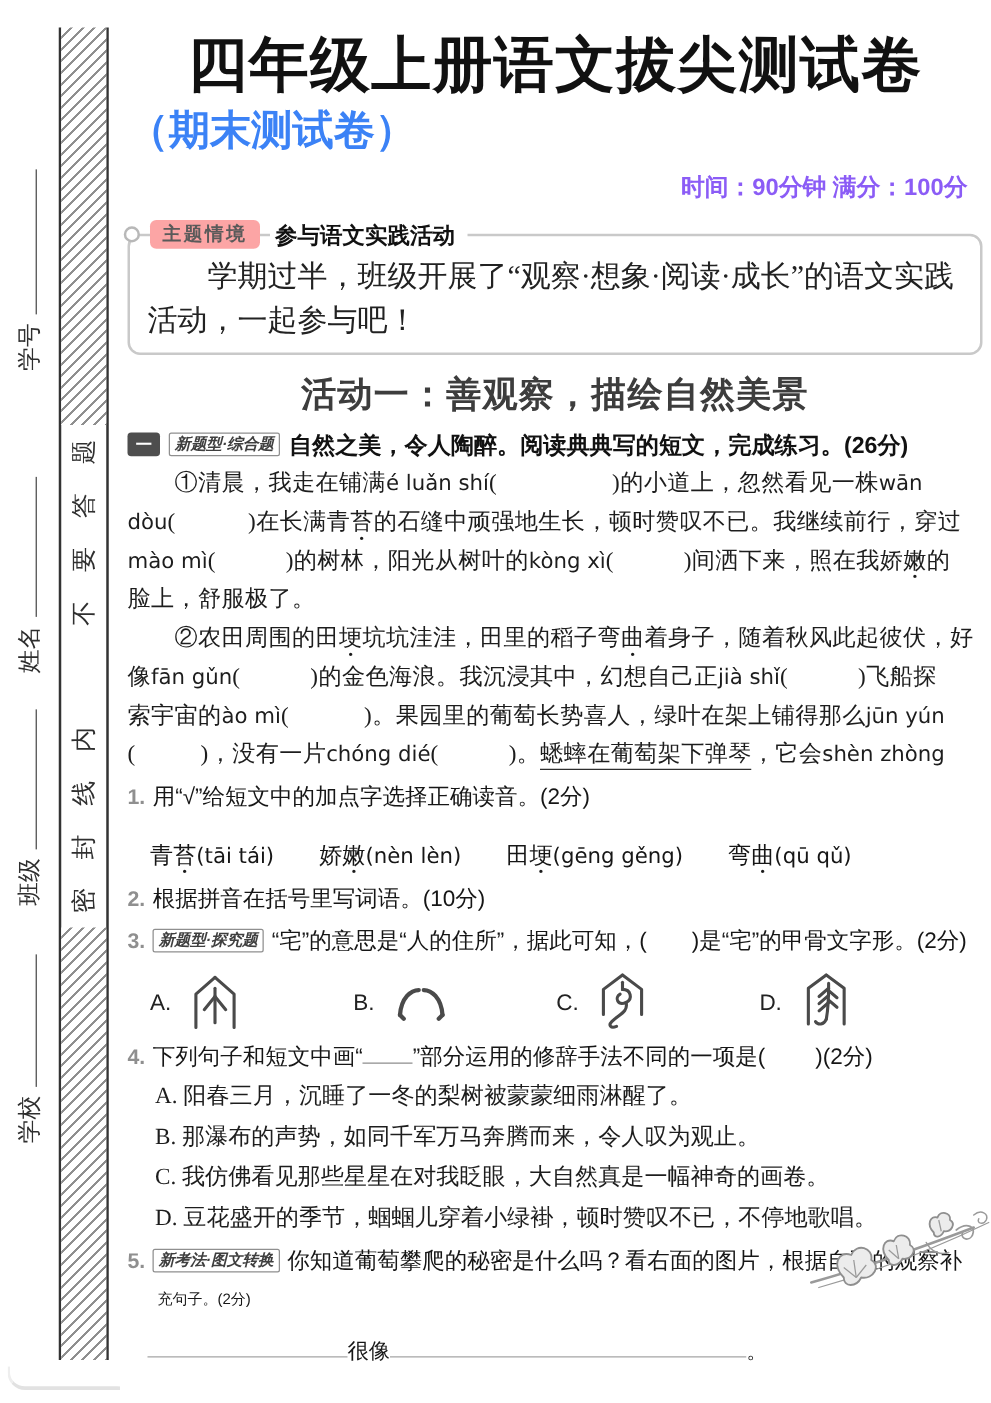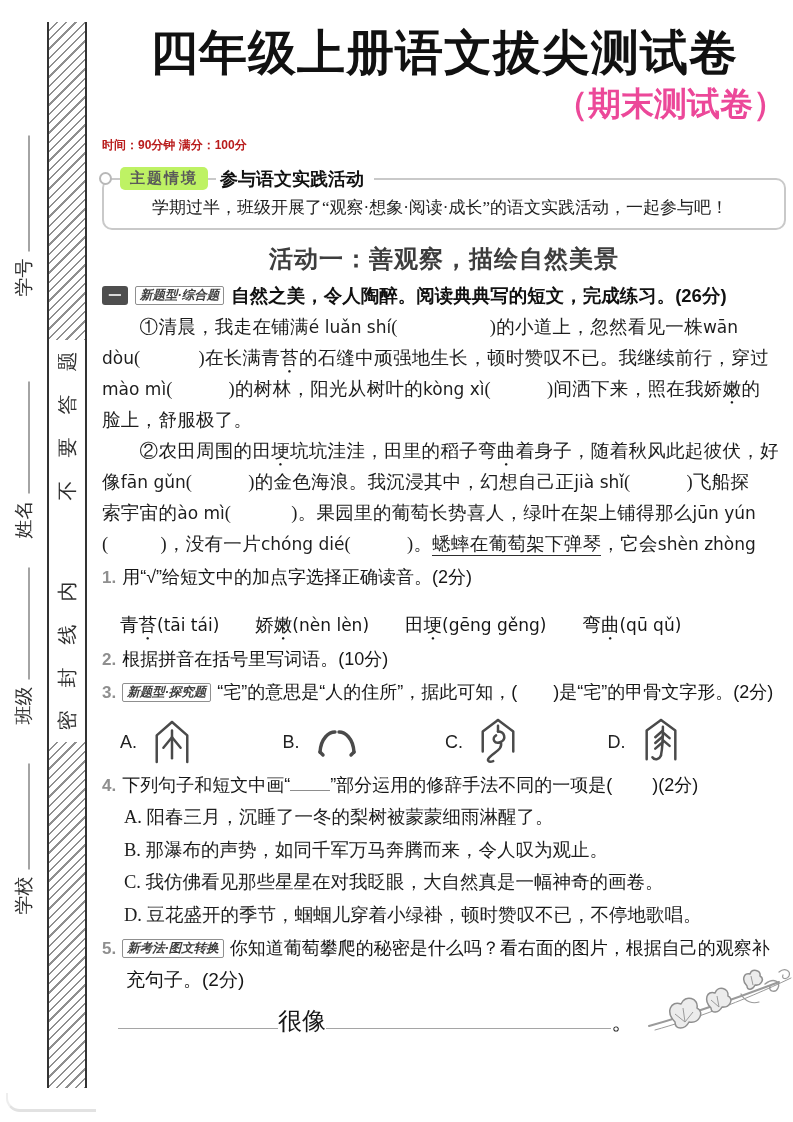--- a/index.html
+++ b/index.html
@@ -18,33 +18,33 @@
   .hatch{width:100%;background:repeating-linear-gradient(135deg,#ffffff 0 5px,#8f8f8f 5px 6.6px);}
   .hatch.grow{flex:1;}
   .sc{display:block;transform:rotate(-90deg);font-size:20px;color:#2f2f2f;margin:8px 0;}
   .sgap{height:58px;flex:none;}
   .page-curl{position:absolute;left:6px;bottom:10px;width:88px;height:16px;
              border-bottom:3px solid #e2e2e2;border-left:2px solid #eee;border-bottom-left-radius:14px;}
 
   
   .content{position:absolute;left:102px;top:0;width:684px;}
   .title{margin:26px 0 0;text-align:center;font-size:48px;line-height:1.12;font-weight:900;letter-spacing:1px;color:#111;}
-  .subtitle{margin-top:2px;text-align:right;font-size:33px;font-weight:900;color:#ec4899;}
-  .meta{margin:10px 12px 0 0;font-size:12px;font-weight:600;color:#b91c1c;}
+  .subtitle{margin-top:2px;text-align:left;font-size:33px;font-weight:900;color:#3b82f6;}
+  .meta{margin:10px 12px 0 0;text-align:right;font-size:19px;font-weight:600;color:#8b5cf6;}
 
   .theme-box{position:relative;margin-top:24px;border:2px solid #c9c9c9;border-radius:10px;
              padding:16px 14px 8px 14px;}
   .tb-head{position:absolute;top:-13px;left:-5px;display:flex;align-items:center;gap:8px;}
   .tb-ring{width:9px;height:9px;border:2.5px solid #b8b8b8;border-radius:50%;background:#fff;}
-  .tb-badge{background:#bef264;color:#5a5a5a;font-size:15px;font-weight:700;letter-spacing:2px;
+  .tb-badge{background:#fca5a5;color:#5a5a5a;font-size:15px;font-weight:700;letter-spacing:2px;
             padding:2px 10px;border-radius:5px;}
   .tb-title{background:#fff;padding:0 10px 0 4px;font-weight:900;font-size:18px;color:#111;}
-  .tb-body{font-size:17px;line-height:1.45;text-indent:2em;color:#222;}
-
-  .activity{margin:13px 0 6px;text-align:center;font-weight:900;font-size:24px;color:#3d3d3d;letter-spacing:1px;}
+  .tb-body{font-size:24px;line-height:1.45;text-indent:2em;color:#222;}
+
+  .activity{margin:13px 0 6px;text-align:center;font-weight:900;font-size:28px;color:#3d3d3d;letter-spacing:1px;}
 
   .sec-row{display:flex;align-items:center;gap:7px;margin:8px 0 4px;}
   .num-badge{flex:none;width:26px;height:19px;background:#4e4e4e;color:#fff;border-radius:3px;
              display:flex;align-items:center;justify-content:center;font-size:13px;font-weight:700;}
   .tag{flex:none;border:1px solid #8f8f8f;border-radius:2px;color:#3f3f3f;font-size:12.5px;
        font-weight:700;font-style:italic;padding:0 4px;line-height:17px;white-space:nowrap;}
   .sec-stem{font-weight:900;font-size:18.5px;color:#111;}
 
   .para-line{font-size:18.5px;line-height:31px;letter-spacing:.3px;color:#1d1d1d;white-space:nowrap;}
   .pinyin{font-family:"DejaVu Sans","Liberation Sans",sans-serif;font-size:.92em;letter-spacing:0;}
@@ -59,22 +59,22 @@
 
   .q{font-size:18px;line-height:31px;margin-top:2px;color:#161616;}
   .qline{display:flex;align-items:center;gap:6px;white-space:nowrap;}
   .qnum{color:#8f8f8f;font-weight:700;font-family:"Liberation Sans",sans-serif;font-size:17px;flex:none;}
   .q1-opts{display:flex;gap:36px;margin-left:18px;font-size:18.5px;line-height:33px;margin-top:16px;}
   .oracle-row{display:flex;margin:8px 0 2px 18px;width:650px;}
   .oracle-cell{display:flex;align-items:center;gap:14px;width:168px;}
   .oracle-cell svg{stroke:#4a4a4a;fill:none;stroke-width:2.6;stroke-linecap:round;stroke-linejoin:round;}
   .letter{font-size:18px;color:#222;}
   .q4-opt{margin-left:22px;font-size:18.5px;line-height:32.5px;color:#1d1d1d;}
-  .q5-line2{margin-left:24px;font-size:19px;line-height:31px;}
-  .answer{margin:10px 0 16px 16px;font-size:24px;}
+  .q5-line2{margin-left:24px;font-size:12px;line-height:31px;}
+  .answer{margin:10px 0 16px 16px;font-size:17px;}
   .answer .fill-line{border-bottom-color:#a5a5a5;}
 
   .vine{position:absolute;left:645px;top:960px;width:148px;height:98px;}
   .vine svg{width:100%;height:100%;}
 </style>
 </head>
 <body>
 
 <div class="page">
 

